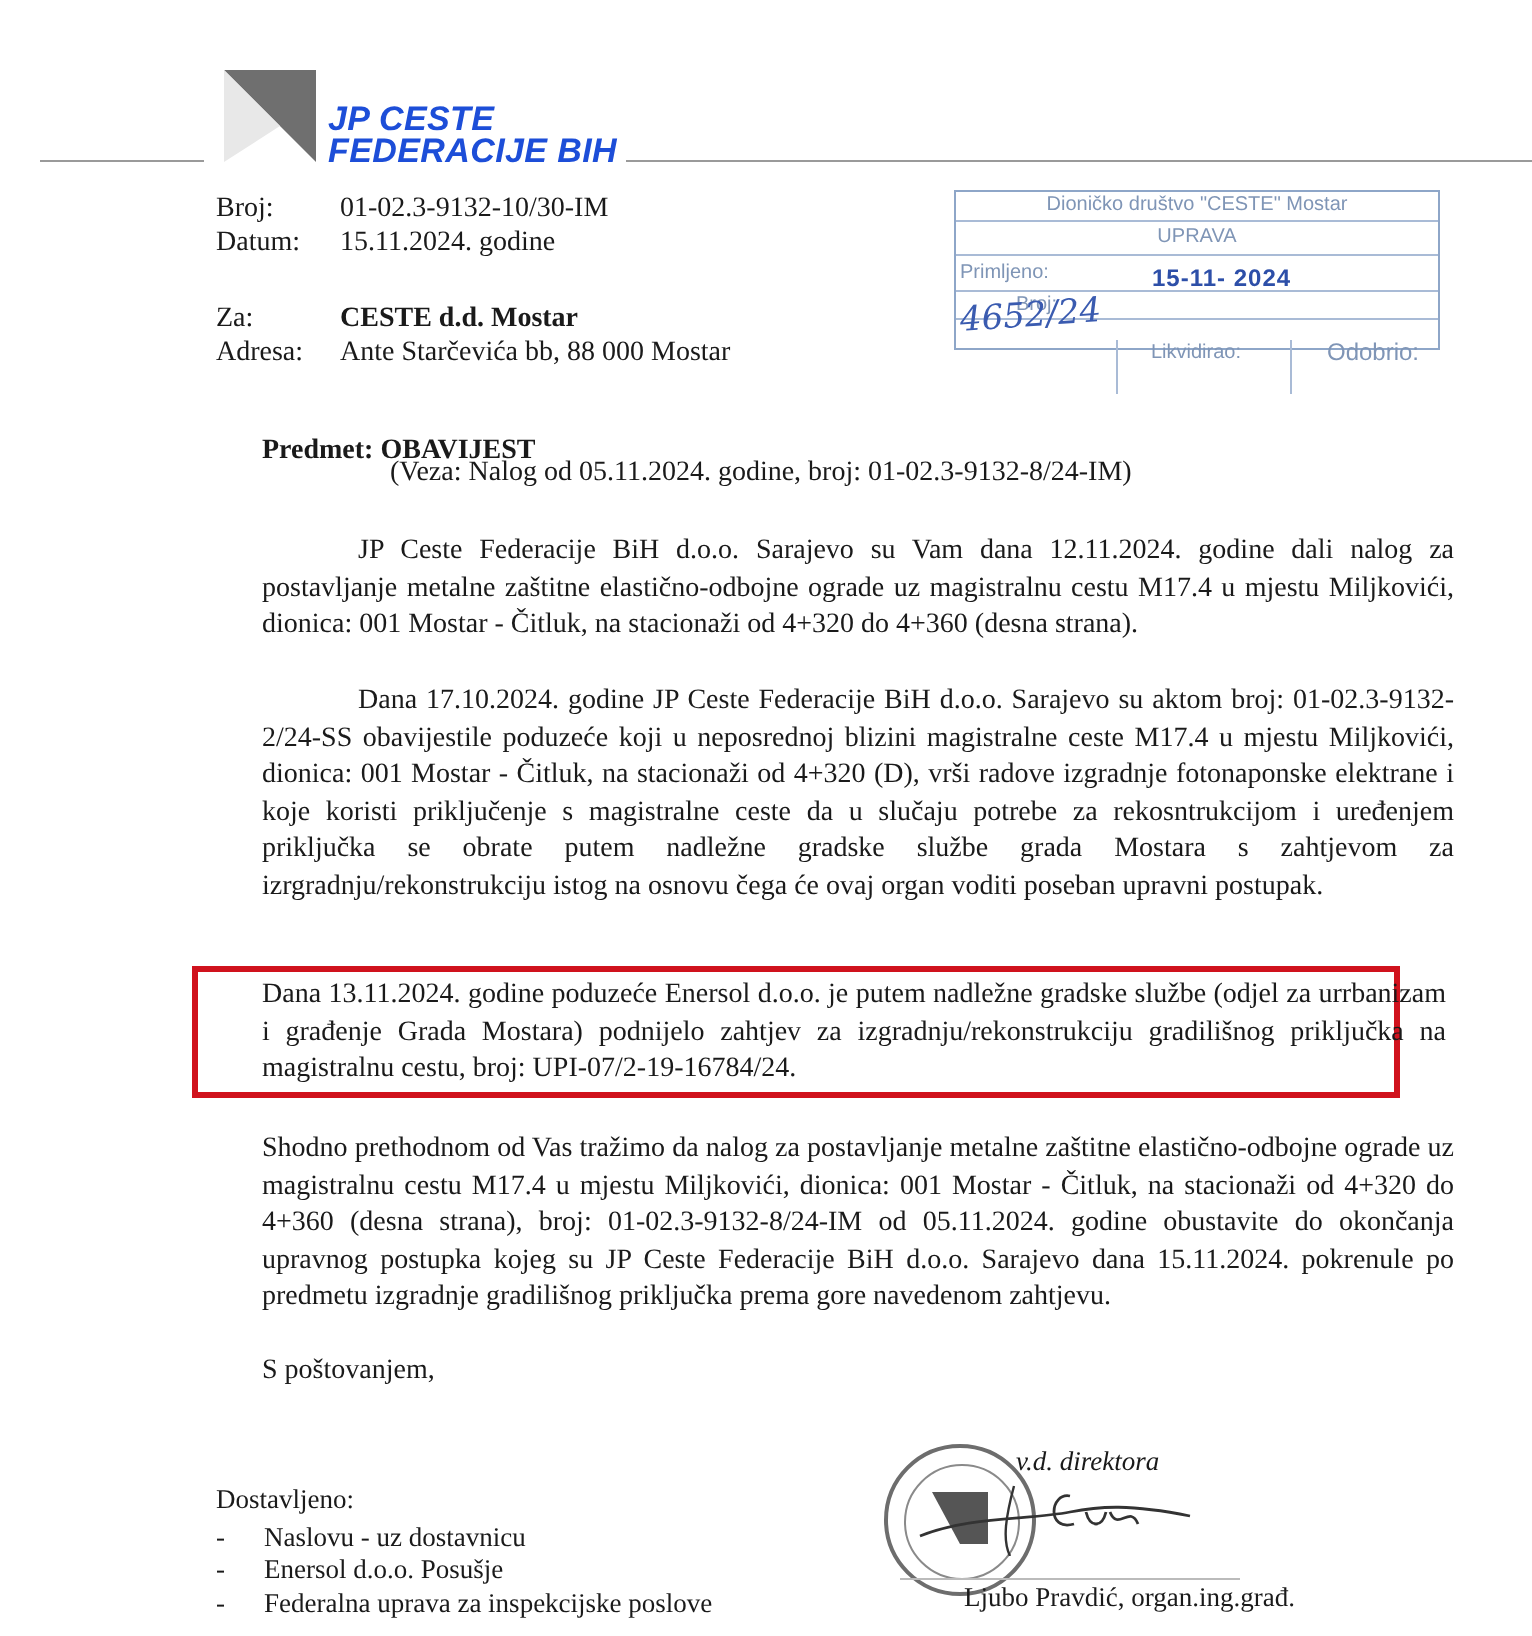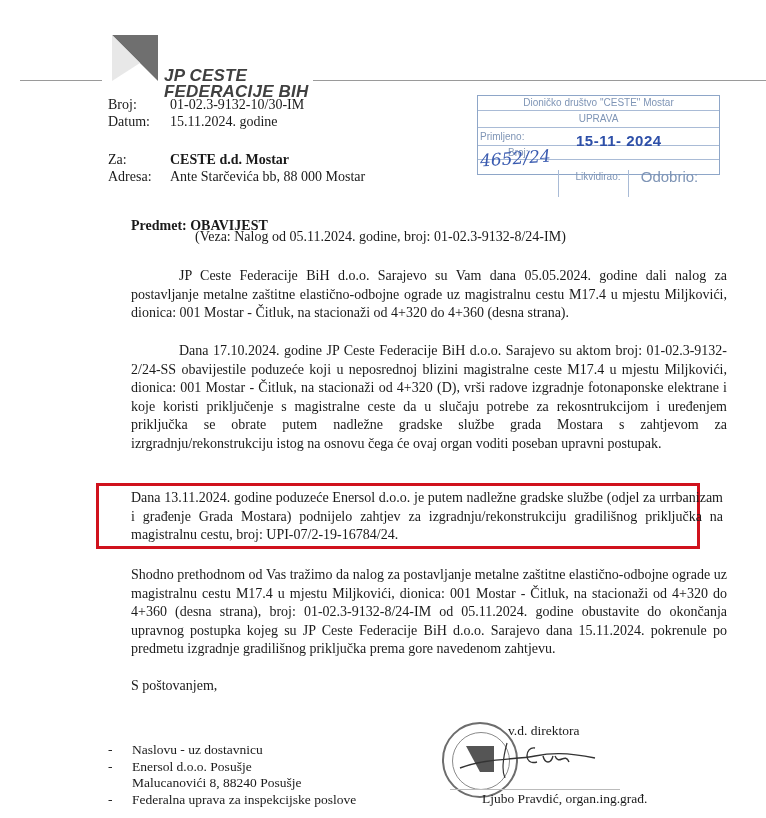--- a/index.html
+++ b/index.html
@@ -6,34 +6,34 @@
   body {
     width: 766px; height: 818px; overflow: hidden; background: #ffffff;
     font-family: "Liberation Serif", "DejaVu Serif", serif; color: #1a1a1a;
     position: relative;
   }
   .abs { position: absolute; }
   .rule { position: absolute; height: 1px; background: #9a9a9a; }
   .logo-text {
     position: absolute; left: 164px; top: 52px;
     font-family: "Liberation Sans", "DejaVu Sans", sans-serif;
-    font-weight: bold; font-style: italic; color: #404040;
-    font-size: 17px; line-height: 16px; letter-spacing: 0.2px; margin-top: 16px;
+    font-weight: bold; font-style: italic; color: #1d4ed8;
+    font-size: 17px; line-height: 16px; letter-spacing: 0.2px;
   }
   .meta { position: absolute; left: 108px; font-size: 14px; line-height: 17px; }
   .meta .lbl { display: inline-block; width: 62px; }
   .meta .val { display: inline-block; }
   .stamp {
     position: absolute; left: 477px; top: 95px; width: 241px; height: 78px;
     border: 1px solid #8ea6c8; color: #7f95b6;
     font-family: "Liberation Sans", "DejaVu Sans", sans-serif; font-size: 10px;
   }
   .stamp .row { position: absolute; left: 0; right: 0; border-bottom: 1px solid #a9bbd6; text-align: center; }
   .stamp .cell { position: absolute; border-left: 1px solid #a9bbd6; text-align: center; margin-top: 24px; }
-  .stamp .date { position: absolute; left: 98px; top: 36px; color: #2d4fa8; font-weight: bold; font-size: 15px; letter-spacing: 0.5px; }
+  .stamp .date { position: absolute; left: 98px; top: 36px; color: #2d4fa8; font-weight: bold; font-size: 12px; letter-spacing: 0.5px; }
   .stamp .hand { position: absolute; left: 2px; top: 52px; color: #3a5bb0; font-style: italic; font-size: 17px; font-family: "DejaVu Serif", serif; transform: rotate(-4deg); }
   .para { position: absolute; left: 108px; width: 596px; font-size: 14px; line-height: 18.6px; text-align: justify; margin-left: 23px; }
   .indent { text-indent: 48px; }
   .highlight {
     position: absolute; left: 96px; top: 483px; width: 604px; height: 66px;
     border: 3px solid #d0121d; box-sizing: border-box;
   }
   .b { font-weight: bold; }
   .list { position: absolute; left: 108px; top: 742px; font-size: 13.5px; line-height: 16.5px; }
   .list .item { padding-left: 24px; position: relative; }
@@ -74,51 +74,51 @@
   <span class="lbl">Adresa:</span><span class="val">Ante Starčevića bb, 88 000 Mostar</span>
 </div>
 
 <div class="stamp">
   <div class="row" style="top:0; height:14px; line-height:14px;">Dioničko društvo "CESTE" Mostar</div>
   <div class="row" style="top:15px; height:16px; line-height:16px;">UPRAVA</div>
   <div class="row" style="top:32px; height:17px; text-align:left; padding-left:2px; line-height:17px;">Primljeno:</div>
   <div class="date">15-11- 2024</div>
   <div class="row" style="top:50px; height:13px; line-height:13px; text-align:left; padding-left:30px; border-bottom:1px solid #a9bbd6;">Broj:</div>
   <div class="cell" style="left:80px; top:50px; width:78px; height:27px; line-height:13px;">Likvidirao:</div>
-  <div class="cell" style="left:150px; top:50px; width:81px; height:27px; line-height:13px; font-size:15px;">Odobrio:</div>
+  <div class="cell" style="left:167px; top:50px; width:81px; height:27px; line-height:13px; font-size:12px;">Odobrio:</div>
   <div class="hand">4652/24</div>
 </div>
 
 <div class="para" style="top:217px;">
   <span class="b">Predmet:</span>
   <span class="b">OBAVIJEST</span>
 </div>
 <div class="para" style="top:228px; left:172px; width:520px;">(Veza: Nalog od 05.11.2024. godine, broj: 01-02.3-9132-8/24-IM)</div>
 
-<div class="para indent" style="top:267px;">JP Ceste Federacije BiH d.o.o. Sarajevo su Vam dana 05.05.2024. godine dali nalog za postavljanje metalne zaštitne elastično-odbojne ograde uz magistralnu cestu M17.4 u mjestu Miljkovići, dionica: 001 Mostar - Čitluk, na stacionaži od 4+320 do 4+360 (desna strana).</div>
+<div class="para indent" style="top:267px;">JP Ceste Federacije BiH d.o.o. Sarajevo su Vam dana 12.11.2024. godine dali nalog za postavljanje metalne zaštitne elastično-odbojne ograde uz magistralnu cestu M17.4 u mjestu Miljkovići, dionica: 001 Mostar - Čitluk, na stacionaži od 4+320 do 4+360 (desna strana).</div>
 <div class="para indent" style="top:342px;">Dana 17.10.2024. godine JP Ceste Federacije BiH d.o.o. Sarajevo su aktom broj: 01-02.3-9132-2/24-SS obavijestile poduzeće koji u neposrednoj blizini magistralne ceste M17.4 u mjestu Miljkovići, dionica: 001 Mostar - Čitluk, na stacionaži od 4+320 (D), vrši radove izgradnje fotonaponske elektrane i koje koristi priključenje s magistralne ceste da u slučaju potrebe za rekosntrukcijom i uređenjem priključka se obrate putem nadležne gradske službe grada Mostara s zahtjevom za izrgradnju/rekonstrukciju istog na osnovu čega će ovaj organ voditi poseban upravni postupak.</div>
 
 <div class="highlight"></div>
 <div class="para" style="top:489px; width:592px;">Dana 13.11.2024. godine poduzeće Enersol d.o.o. je putem nadležne gradske službe (odjel za urrbanizam i građenje Grada Mostara) podnijelo zahtjev za izgradnju/rekonstrukciju gradilišnog priključka na magistralnu cestu, broj: UPI-07/2-19-16784/24.</div>
 
 <div class="para" style="top:566px;">Shodno prethodnom od Vas tražimo da nalog za postavljanje metalne zaštitne elastično-odbojne ograde uz magistralnu cestu M17.4 u mjestu Miljkovići, dionica: 001 Mostar - Čitluk, na stacionaži od 4+320 do 4+360 (desna strana), broj: 01-02.3-9132-8/24-IM od 05.11.2024. godine obustavite do okončanja upravnog postupka kojeg su  JP Ceste Federacije BiH d.o.o. Sarajevo dana 15.11.2024. pokrenule po predmetu izgradnje gradilišnog priključka prema gore navedenom zahtjevu.</div>
 
 <div class="para" style="top:677px;">S poštovanjem,</div>
 
 <div class="list">
+  <div style="margin-bottom:2px;">Dostavljeno:</div>
   <div class="item"><span class="dash">-</span><span>Naslovu - uz dostavnicu</span></div>
   <div class="item"><span class="dash">-</span><span>Enersol d.o.o. Posušje</span></div>
-  <div class="item"><span class="dash"></span><span>Malucanovići 8, 88240 Posušje</span></div>
   <div class="item"><span class="dash">-</span><span>Federalna uprava za inspekcijske poslove</span></div>
 </div>
 
 <div class="seal">
   <div class="seal-inner"></div>
   <div class="seal-tri"></div>
 </div>
-<div class="sign" style="left:508px; top:723px;">v.d. direktora</div>
+<div class="sign" style="left:508px; top:723px;font-style:italic;">v.d. direktora</div>
 <svg class="abs" style="left:455px; top:738px;" width="150" height="40" viewBox="0 0 150 40">
   <path d="M5,30 C30,20 60,22 80,18 C95,15 110,14 140,20" stroke="#333" stroke-width="1.4" fill="none"></path>
   <path d="M80,10 C70,8 68,28 82,24 M88,18 C90,26 96,26 98,18 M100,18 C104,28 110,14 114,24" stroke="#333" stroke-width="1.4" fill="none"></path>
   <path d="M52,5 C48,20 46,32 50,40" stroke="#333" stroke-width="1.2" fill="none"></path>
 </svg>
 <div class="rule" style="left:450px; top:789px; width:170px; background:#bbb;"></div>
 <div class="sign" style="left:482px; top:791px;">Ljubo Pravdić, organ.ing.građ.</div>
 
 </body></html>

